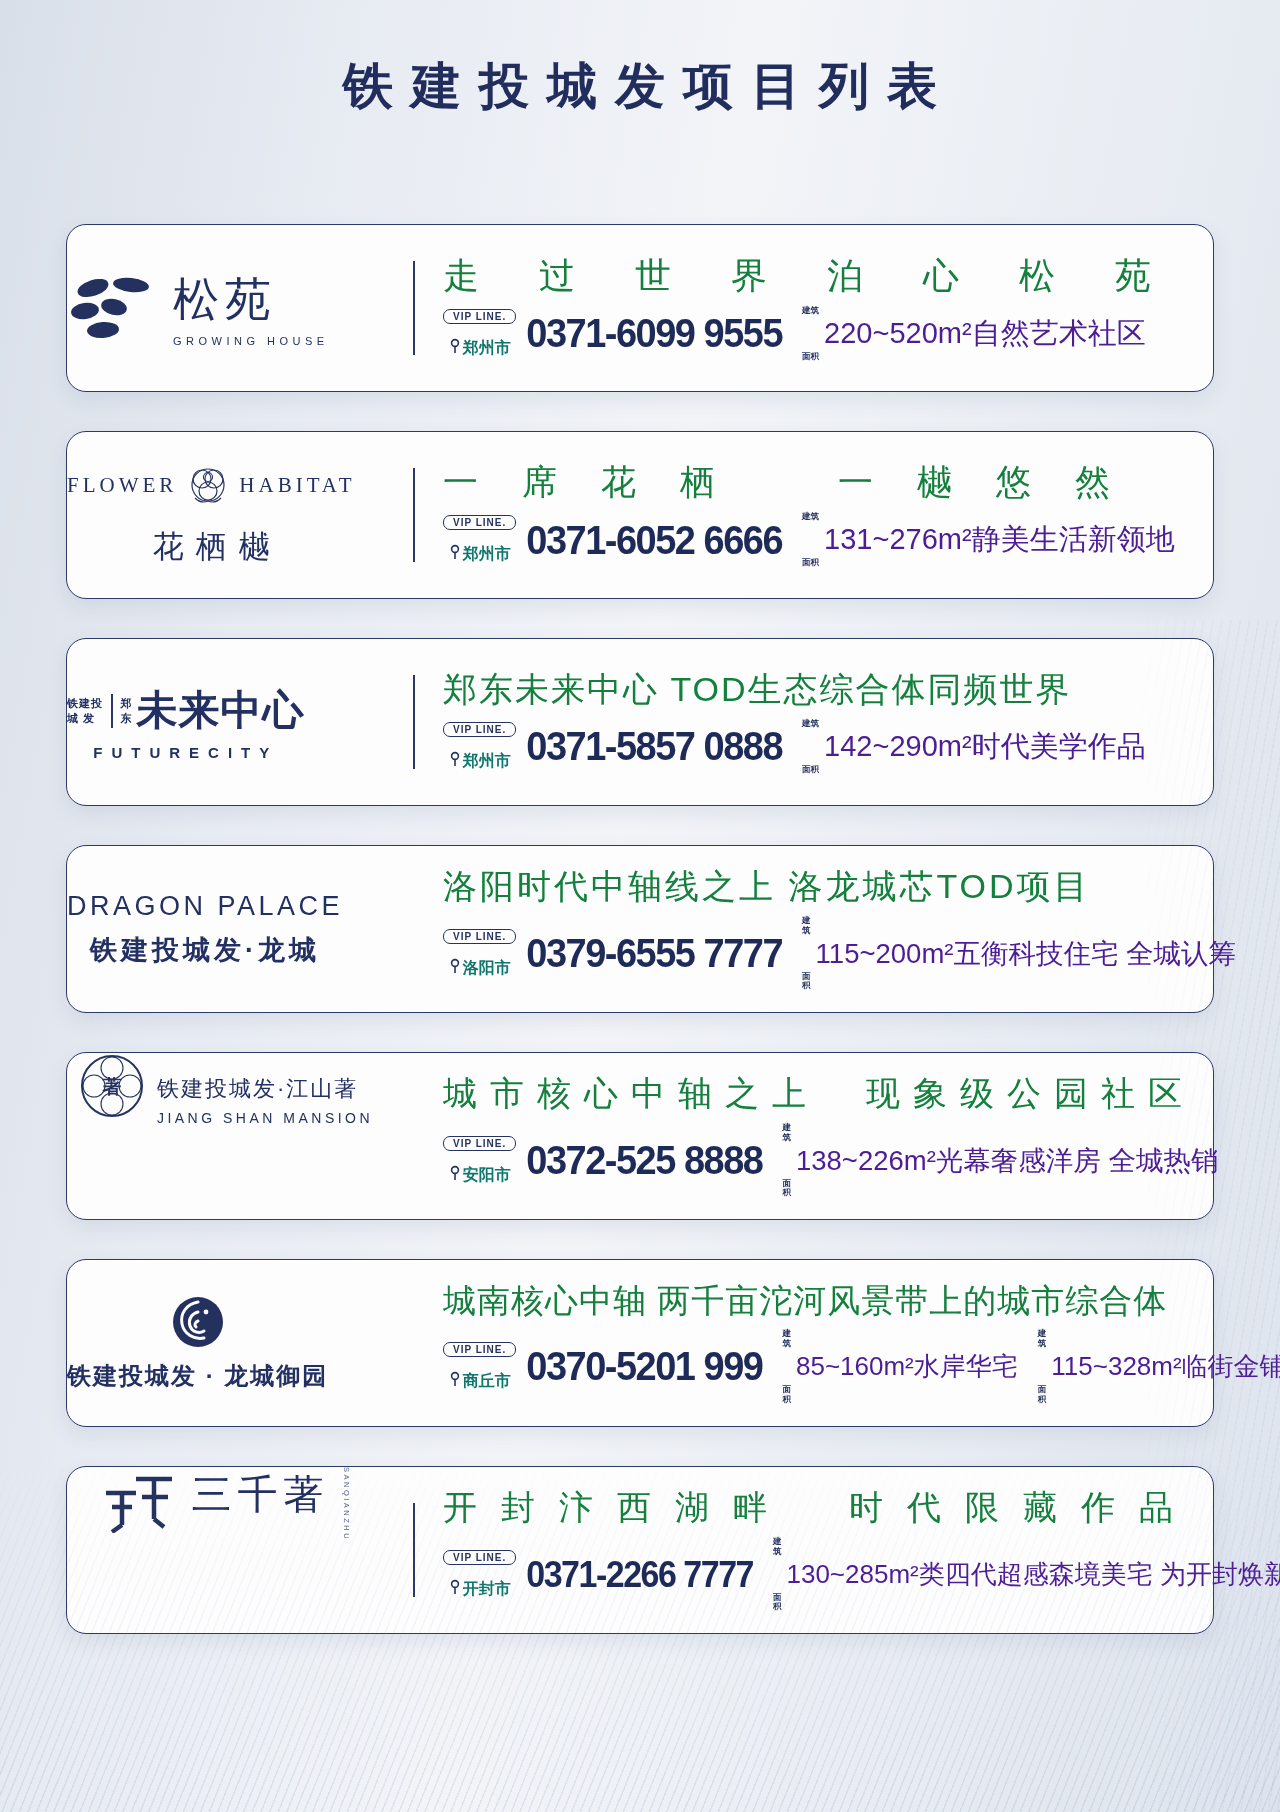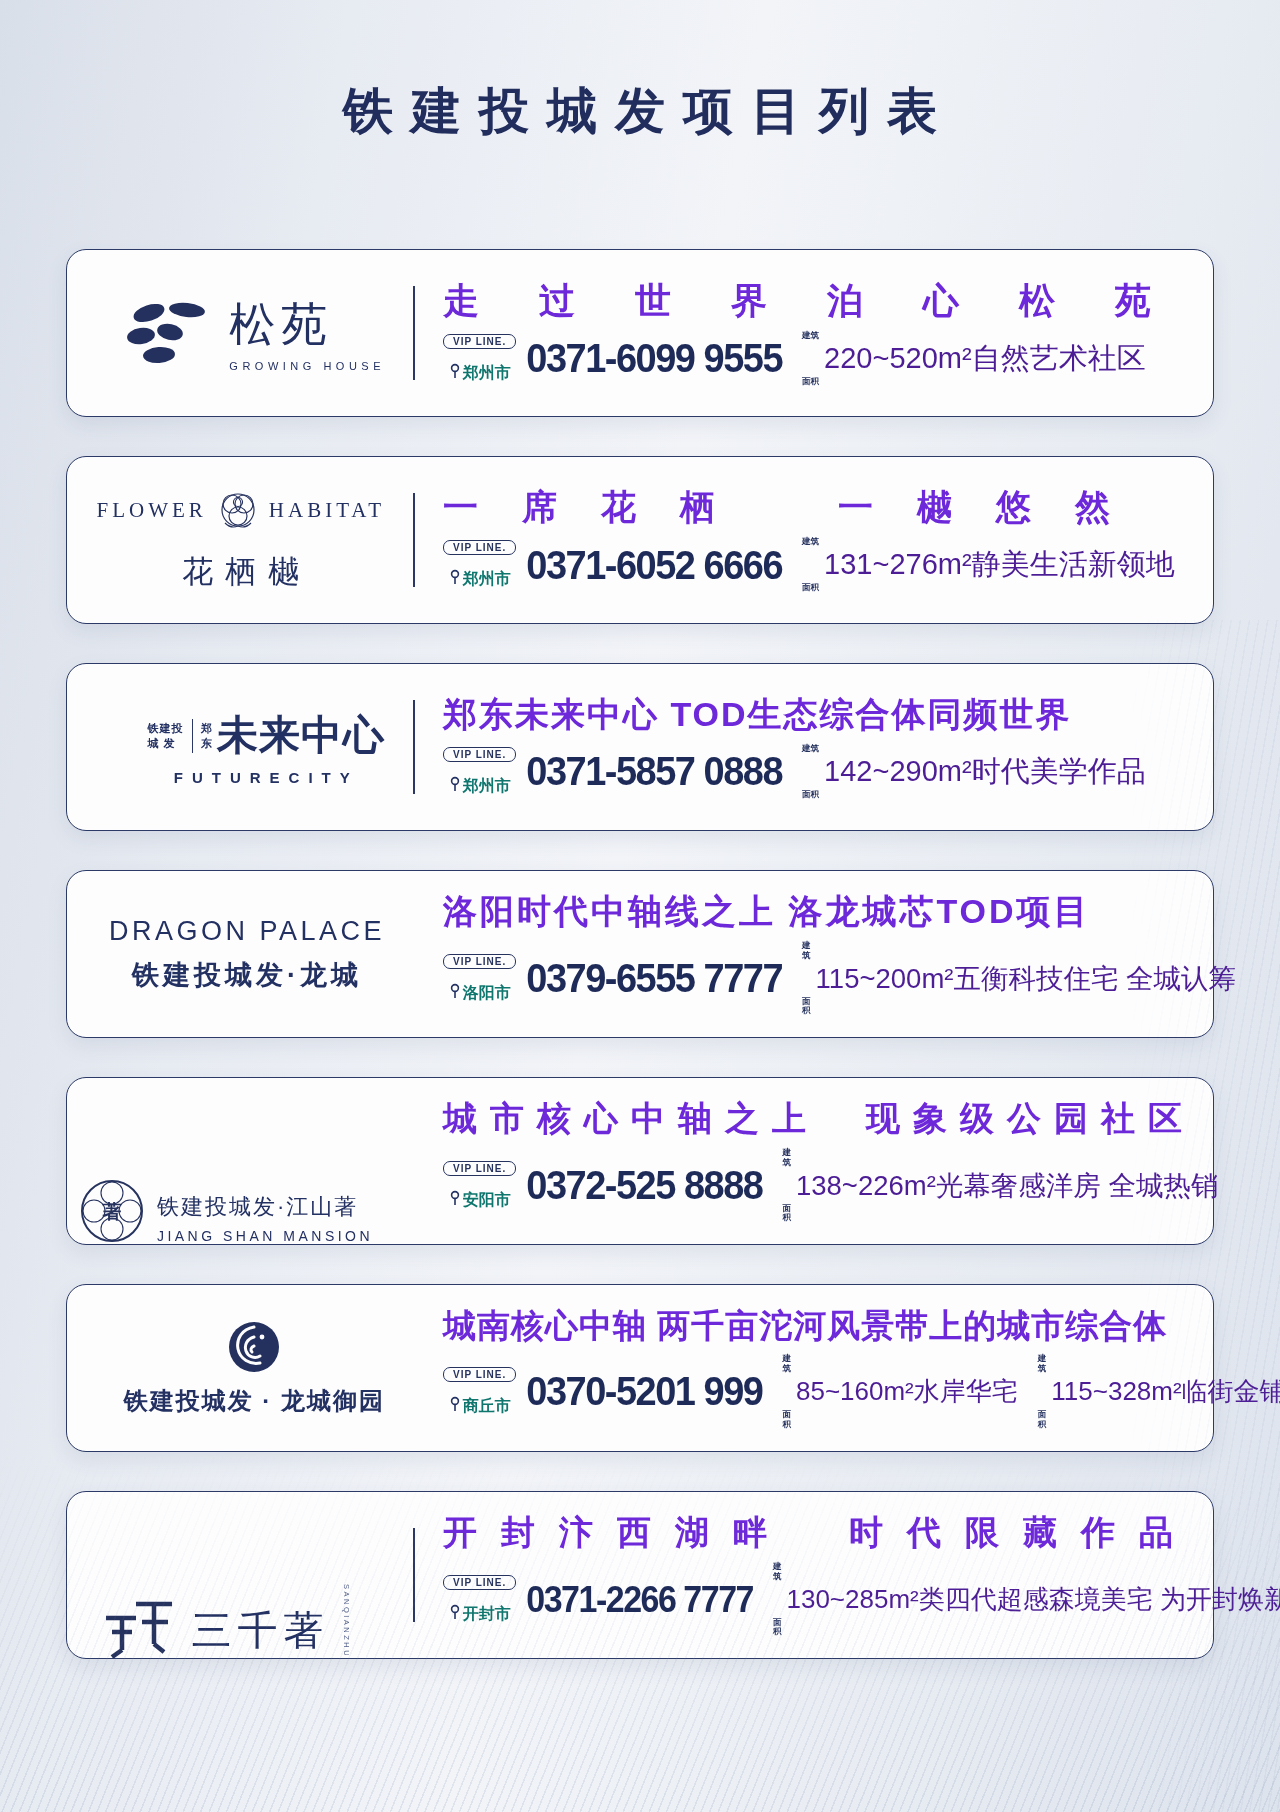--- a/index.html
+++ b/index.html
@@ -19,47 +19,47 @@
     mask-image:linear-gradient(to top, rgba(0,0,0,.95), transparent);
   }
   .texture-right {
     position:absolute; top:620px; bottom:0; right:0; width:150px;
     background:repeating-linear-gradient(100deg, rgba(116,136,172,.10) 0 1.5px, transparent 1.5px 9px);
     -webkit-mask-image:linear-gradient(to left, rgba(0,0,0,.8), transparent);
     mask-image:linear-gradient(to left, rgba(0,0,0,.8), transparent);
   }
 
   .page-title {
-    margin:78px auto 0;
+    margin:53px auto 0;
     text-align:center;
     font-size:50px; font-weight:700; color:#212d5c;
     letter-spacing:18px; text-indent:18px;
     white-space:nowrap;
   }
 
   .cards { width:1148px; margin:104px auto 0; }
   .card {
     width:1148px; height:168px;
     background:#fdfdfe;
     border:1.6px solid #2c3a68;
     border-radius:20px;
     margin-bottom:39px;
     display:flex; align-items:center;
     box-shadow:0 8px 20px rgba(70,90,130,.10);
   }
   .logo-zone {
     flex:0 0 318px; height:100%;
-    display:flex; flex-direction:column; align-items:flex-end; justify-content:center;
+    display:flex; flex-direction:column; align-items:flex-start; justify-content:center;
     color:#233062;
   }
   .divider-slot { flex:0 0 58px; display:flex; align-items:center; justify-content:center; height:100%; }
   .vline { width:2px; height:94px; background:#2b3765; }
   .right { flex:1; display:flex; flex-direction:column; justify-content:center; padding-right:18px; }
 
-  .hl { font-weight:700; font-size:34px; color:#6d28d9; white-space:nowrap; line-height:1.15; }
+  .hl { font-weight:400; font-size:34px; color:#15803d; white-space:nowrap; line-height:1.15; }
   .sp-a { letter-spacing:60px; font-size:36px; }
   .sp-b { letter-spacing:44px; font-size:35px; }
   .sp-c { letter-spacing:2px; }
   .sp-d { letter-spacing:3px; }
   .sp-e { letter-spacing:13px; }
   .sp-f { letter-spacing:1px; font-size:33px; }
   .sp-g { letter-spacing:24px; }
 
   .prow { display:flex; align-items:center; margin-top:10px; }
   .vip { display:flex; flex-direction:column; align-items:center; gap:14px; margin-right:10px; }

